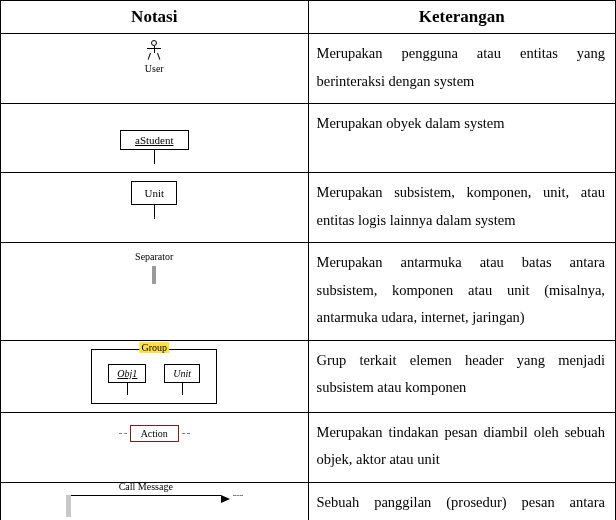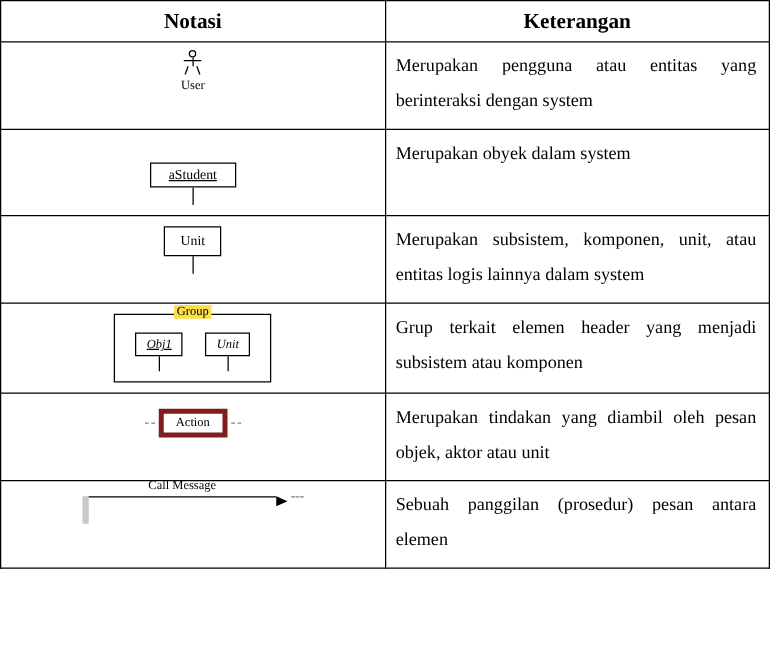--- a/index.html
+++ b/index.html
@@ -58,21 +58,21 @@
   .sep-bar { width:4px; height:18px; background:#9a9a9a; margin:4px auto 2px; }
   
   .group-outer { display:inline-block; border:1px solid #000; padding:14px 16px 8px; position:relative; margin-top:2px; }
   .group-title { position:absolute; top:-8px; left:50%; transform:translateX(-50%); font-size:10px; background:#fde047; padding:0 2px; }
   .group-inner { display:flex; gap:18px; align-items:flex-start;font-style:italic; }
   .inner-box { border:1px solid #000; padding:3px 8px; font-size:10px; }
   .inner-underline { text-decoration:underline; }
   .group-stem { width:1px; height:12px; background:#000; margin:0 auto; }
   
   .action-wrap { display:inline-flex; align-items:center; gap:3px; margin-top:6px; }
-  .action-box { border:4px solid #7f1d1d; padding:2px 10px; font-size:10px; }
+  .action-box { border:1px solid #7f1d1d; padding:2px 10px; font-size:10px; }
   .dash-stub { width:8px; border-top:1px dashed #808080; }
   
   .call-wrap { display:inline-flex; align-items:flex-start; margin-top:6px; position:relative; }
   .call-bar-vert { width:5px; height:22px; background:#c8c8c8; }
   .call-line { width:150px; height:1px; background:#000; position:relative; }
   .call-label { position:absolute; left:50%; top:-14px; transform:translateX(-50%); font-size:10px; white-space:nowrap; }
   .call-arrow { width:0; height:0; border-top:4px solid transparent; border-bottom:4px solid transparent; border-left:9px solid #000; }
   .dash-stub2 { width:10px; border-top:1px dashed #808080; margin-left:3px; }
 </style>
 </head>
@@ -115,20 +115,27 @@
     </tr>
 
     <tr>
       <td class="notasi-cell">
         <span class="unit-box">Unit</span>
         <div class="vline-below"></div>
       </td>
       <td class="ket-cell">Merupakan subsistem, komponen, unit, atau entitas logis lainnya dalam system</td>
     </tr>
 
+    <tr>
+      <td class="notasi-cell">
+        <div class="sep-label">Separator</div>
+        <div class="sep-bar"></div>
+      </td>
+      <td class="ket-cell">Merupakan antarmuka atau batas antara subsistem, komponen atau unit (misalnya, antarmuka udara, internet, jaringan)</td>
+    </tr>
 
     <tr>
       <td class="notasi-cell">
         <div class="group-outer">
           <span class="group-title">Group</span>
           <div class="group-inner">
             <div>
               <div class="inner-box inner-underline">Obj1</div>
               <div class="group-stem"></div>
             </div>
@@ -143,21 +150,21 @@
     </tr>
 
     <tr>
       <td class="notasi-cell">
         <div class="action-wrap">
           <span class="dash-stub"></span>
           <span class="action-box">Action</span>
           <span class="dash-stub"></span>
         </div>
       </td>
-      <td class="ket-cell">Merupakan tindakan yang diambil oleh pesan objek, aktor atau unit</td>
+      <td class="ket-cell">Merupakan tindakan pesan diambil oleh sebuah objek, aktor atau unit</td>
     </tr>
 
     <tr>
       <td class="notasi-cell">
         <div class="call-wrap">
           <div class="call-bar-vert"></div>
           <div class="call-line">
             <span class="call-label">Call Message</span>
           </div>
           <div class="call-arrow"></div>

